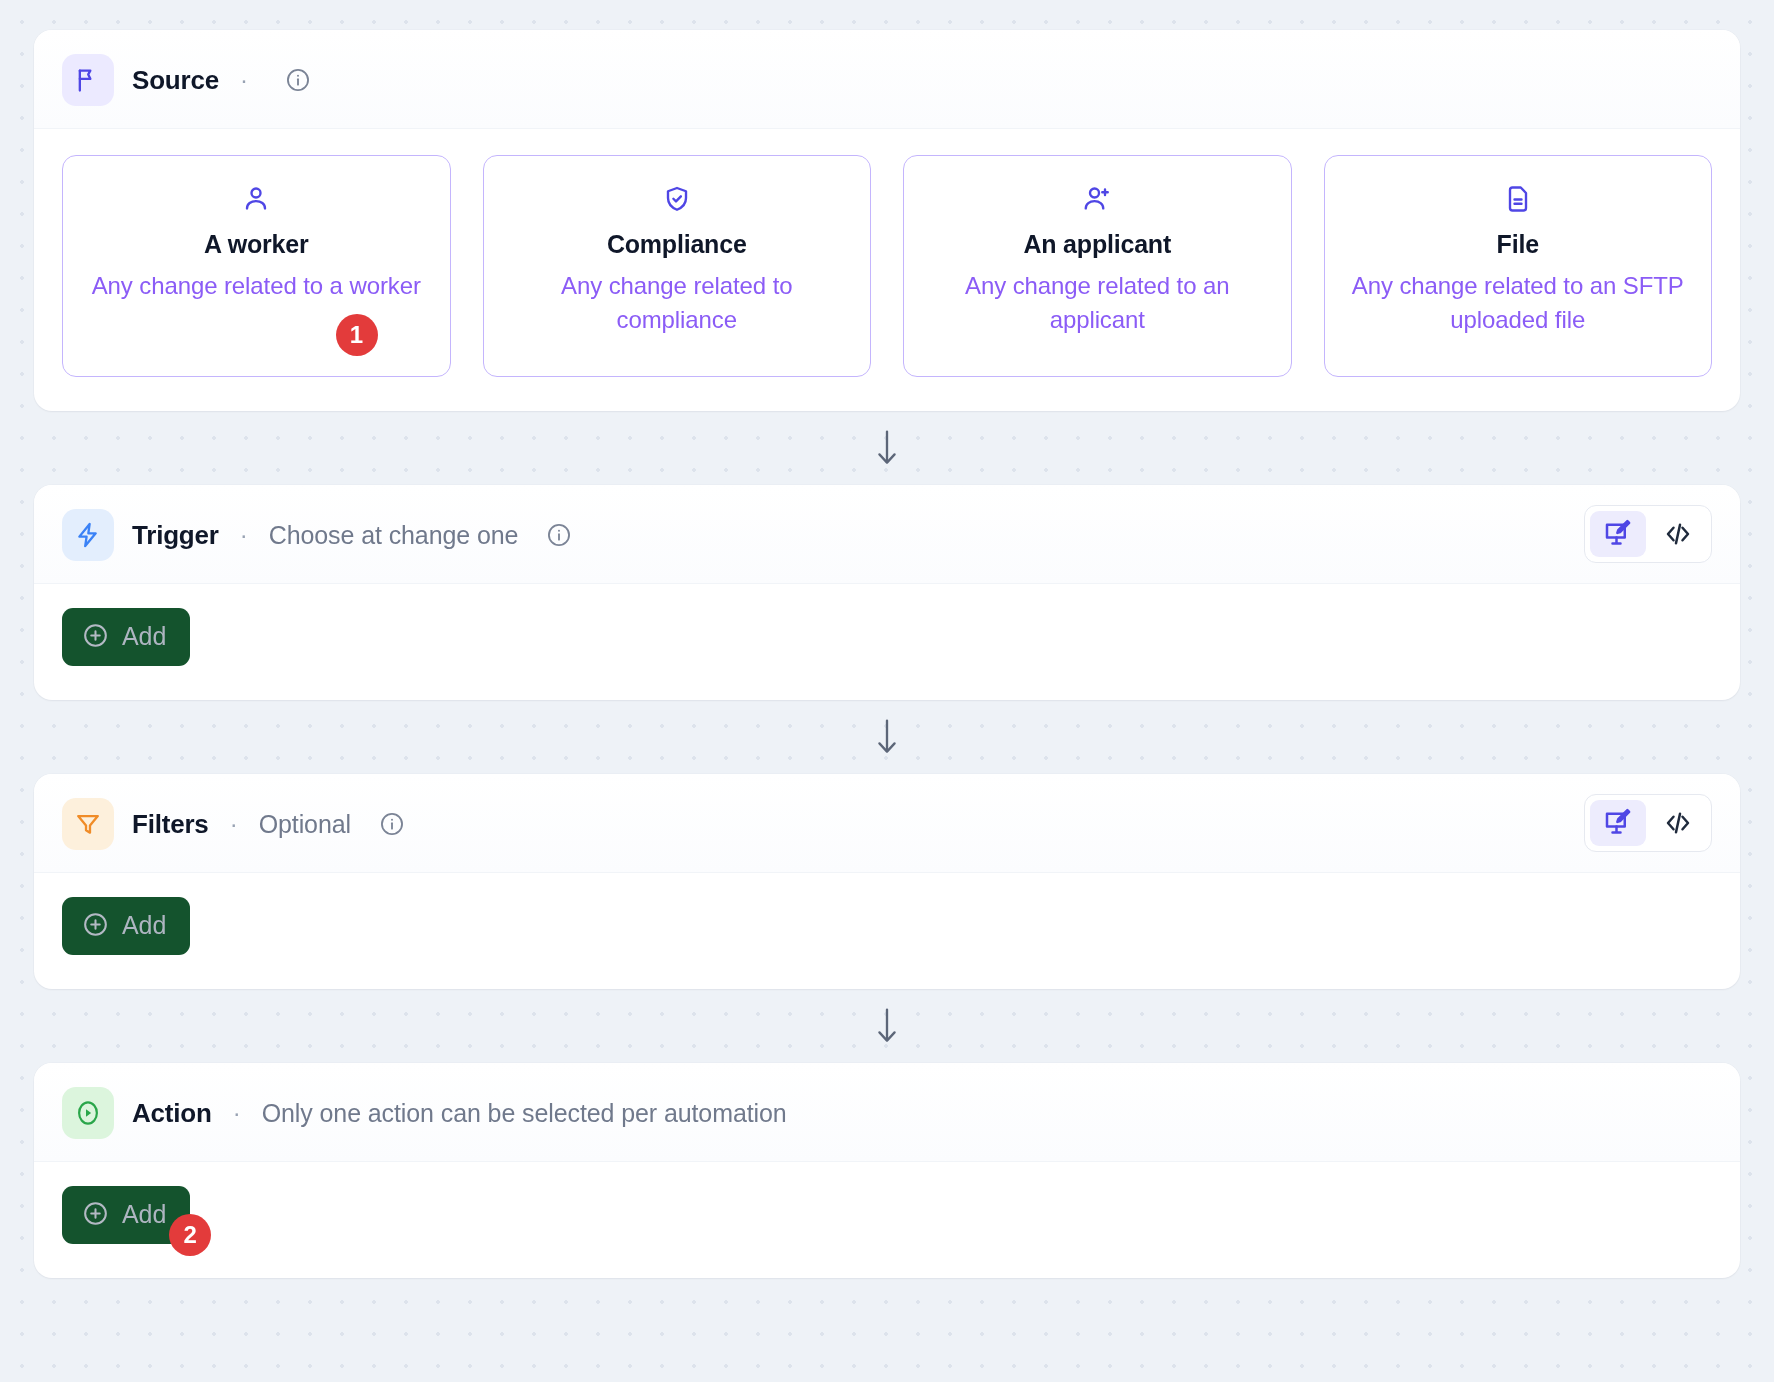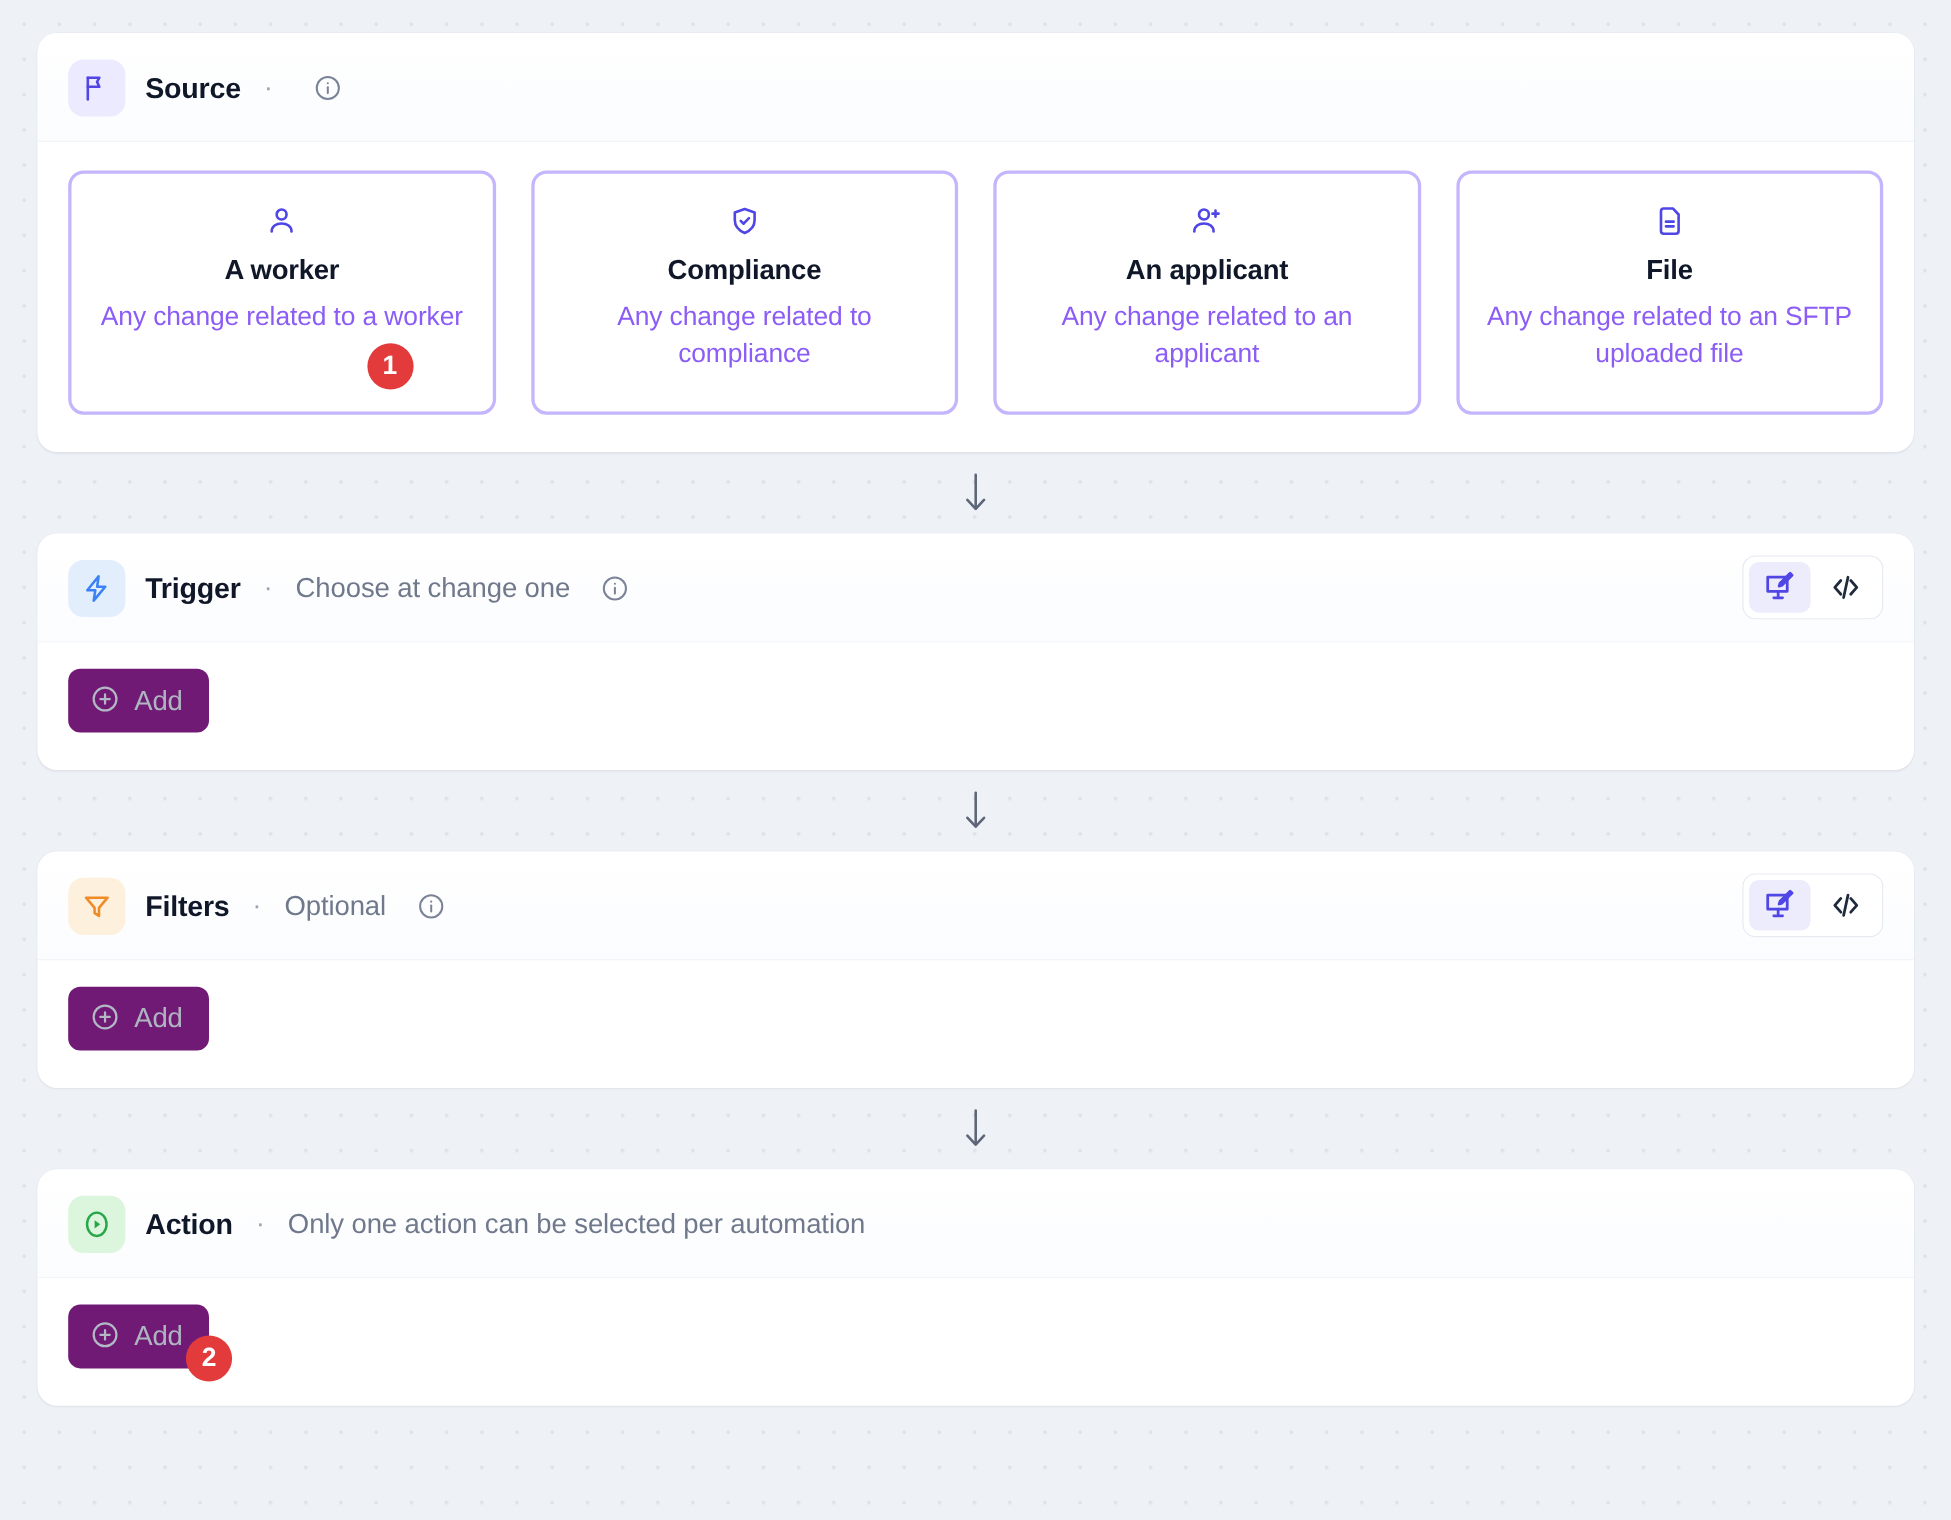--- a/index.html
+++ b/index.html
@@ -122,23 +122,22 @@
   .mode-btn.active { background: #edecfd; }
 
   
   .section-body {
     padding: 24px 28px 34px 28px;
     min-height: 110px;
   }
 
   .add-btn {
     display: inline-flex;
-    align-items: center;
     gap: 13px;
-    background: #701a75;
+    background: #14532d;
     border: none;
     border-radius: 11px;
     padding: 14px 24px 14px 20px;
     cursor: pointer;
     position: relative;
   }
   .add-btn-label {
     font-size: 25px;
     color: #aeb5c1;
     font-weight: 500;
@@ -147,21 +146,21 @@
 
   
   .source-body {
     padding: 26px 28px 34px 28px;
     display: grid;
     grid-template-columns: repeat(4, 1fr);
     gap: 32px;
   }
 
   .source-card {
-    border: 3px solid #c4b5fd;
+    border: 1px solid #c4b5fd;
     border-radius: 14px;
     background: #fff;
     padding: 26px 16px 26px 16px;
     text-align: center;
     cursor: pointer;
     position: relative;
     min-height: 222px;
     display: flex;
     flex-direction: column;
     align-items: center;

